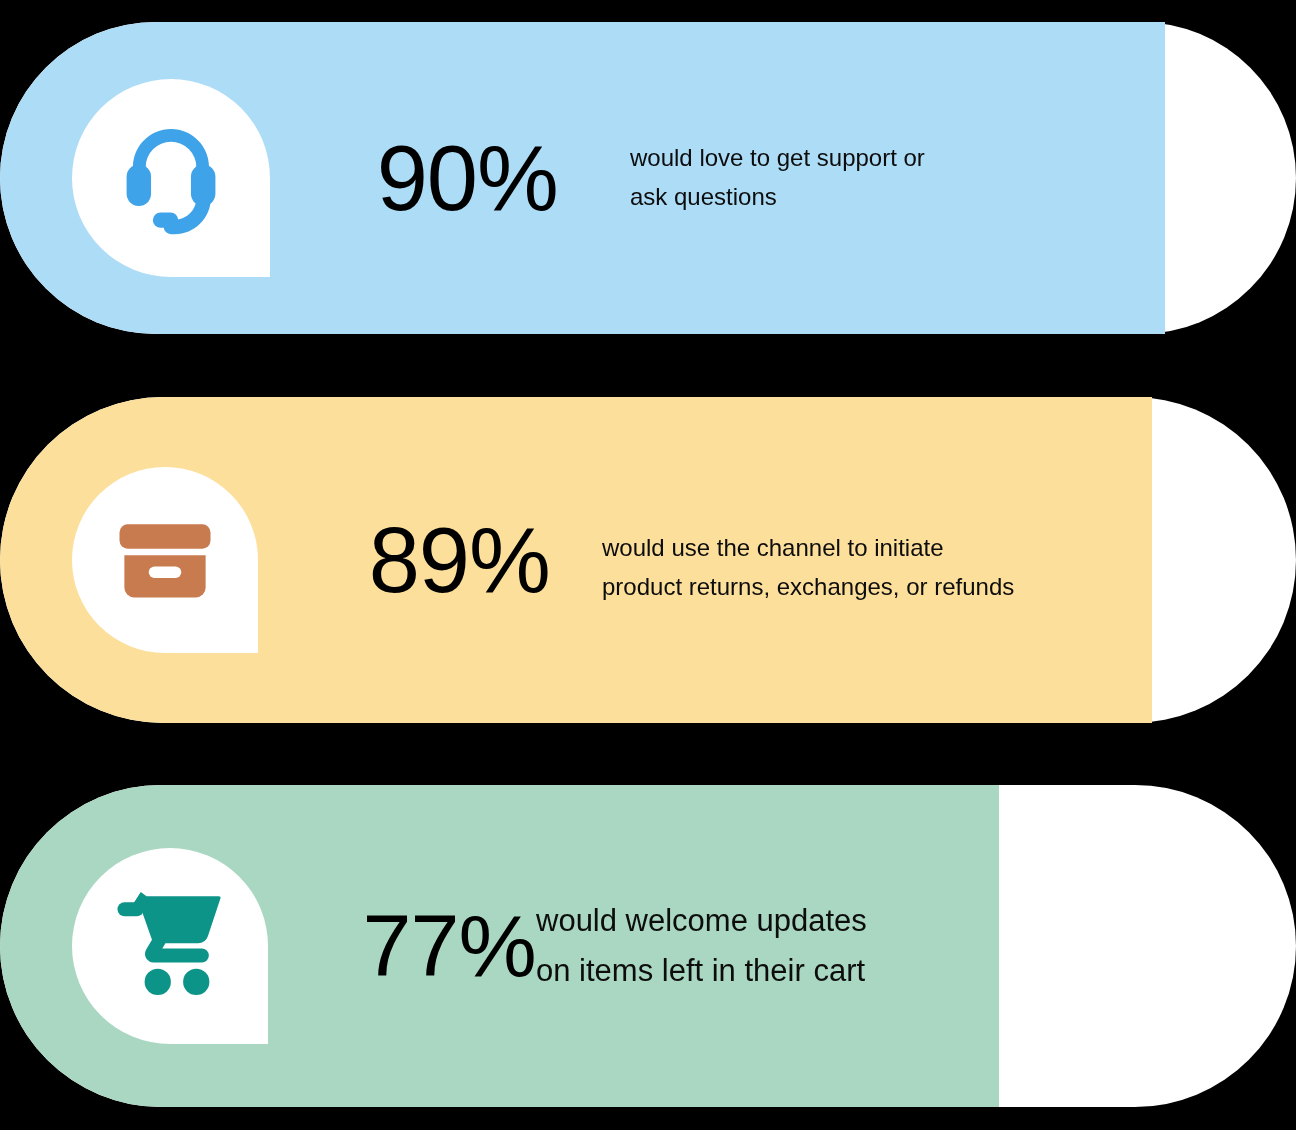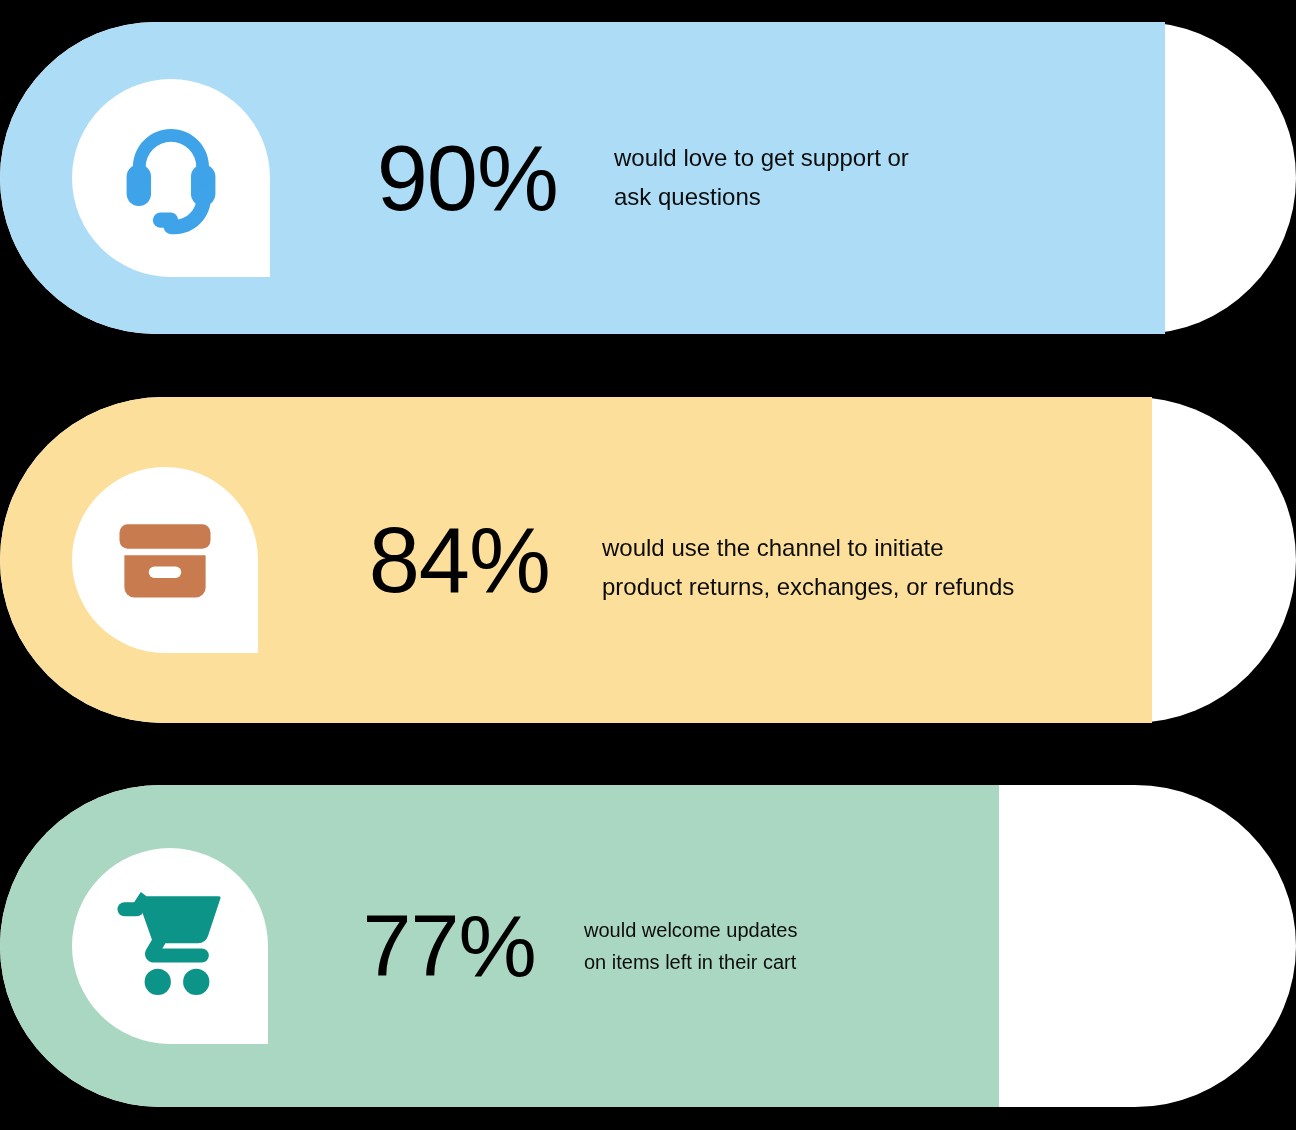--- a/index.html
+++ b/index.html
@@ -90,39 +90,39 @@
     white-space: pre-line;
   }
 
   
   #card-support            { top: 22px;  width: 1180px; height: 312px; }
   #card-support .card-backing { width: 1296px; height: 312px; }
   #card-support .card-color   { width: 1165px; height: 312px; }
   #card-support .card-content { width: 1165px; padding-left: 72px; box-sizing: border-box; }
   #card-support .icon-badge   { width: 198px; height: 198px; }
   #card-support .pct          { width: 192px; font-size: 92px; margin-left: 96px; }
-  #card-support .copy         { margin-left: 56px; }
+  #card-support .copy         { margin-left: 72px; }
 
   
   #card-returns            { top: 397px; width: 1296px; height: 326px; }
   #card-returns .card-backing { width: 1296px; height: 326px; }
   #card-returns .card-color   { width: 1152px; height: 326px; }
   #card-returns .card-content { width: 1152px; padding-left: 72px; box-sizing: border-box; }
   #card-returns .icon-badge   { width: 186px; height: 186px; }
   #card-returns .pct          { width: 192px; font-size: 92px; margin-left: 100px; }
   #card-returns .copy         { margin-left: 52px; margin-top: 16px; }
 
   
   #card-cart               { top: 785px; width: 1232px; height: 322px; }
   #card-cart .card-backing  { width: 1296px; height: 322px; }
   #card-cart .card-color    { width: 999px;  height: 322px; }
   #card-cart .card-content  { width: 999px; padding-left: 72px; box-sizing: border-box; }
   #card-cart .icon-badge    { width: 196px; height: 196px; }
   #card-cart .pct           { width: 176px; font-size: 88px; margin-left: 92px; }
-  #card-cart .copy          { margin-left: 48px; font-size: 20px; }
+  #card-cart .copy          { font-size: 31px; }
 </style>
 </head>
 <body>
 
 <div id="stage">
 
   <div class="stat-card" id="card-support">
     <div class="card-backing"></div>
     <div class="card-color" style="background:#ADDCF7;"></div>
 
@@ -161,21 +161,21 @@
           <svg width="104" height="104" viewBox="0 0 64 64" aria-hidden="true">
             <g fill="#C87B4E">
               <rect x="4" y="10" width="56" height="15" rx="5"></rect>
               <path d="M7 29h50v20a6 6 0 0 1-6 6H13a6 6 0 0 1-6-6V29z"></path>
             </g>
             <rect x="22" y="36" width="20" height="7" rx="3.5" fill="#ffffff"></rect>
           </svg>
         </span>
       </div>
 
-      <div class="pct">84%</div>
+      <div class="pct">89%</div>
       <div class="copy">would use the channel to initiate
 product returns, exchanges, or refunds</div>
     </div>
   </div>
 
   <div class="stat-card" id="card-cart">
     <div class="card-backing"></div>
     <div class="card-color" style="background:#A9D7C2;"></div>
 
     <div class="card-content">

